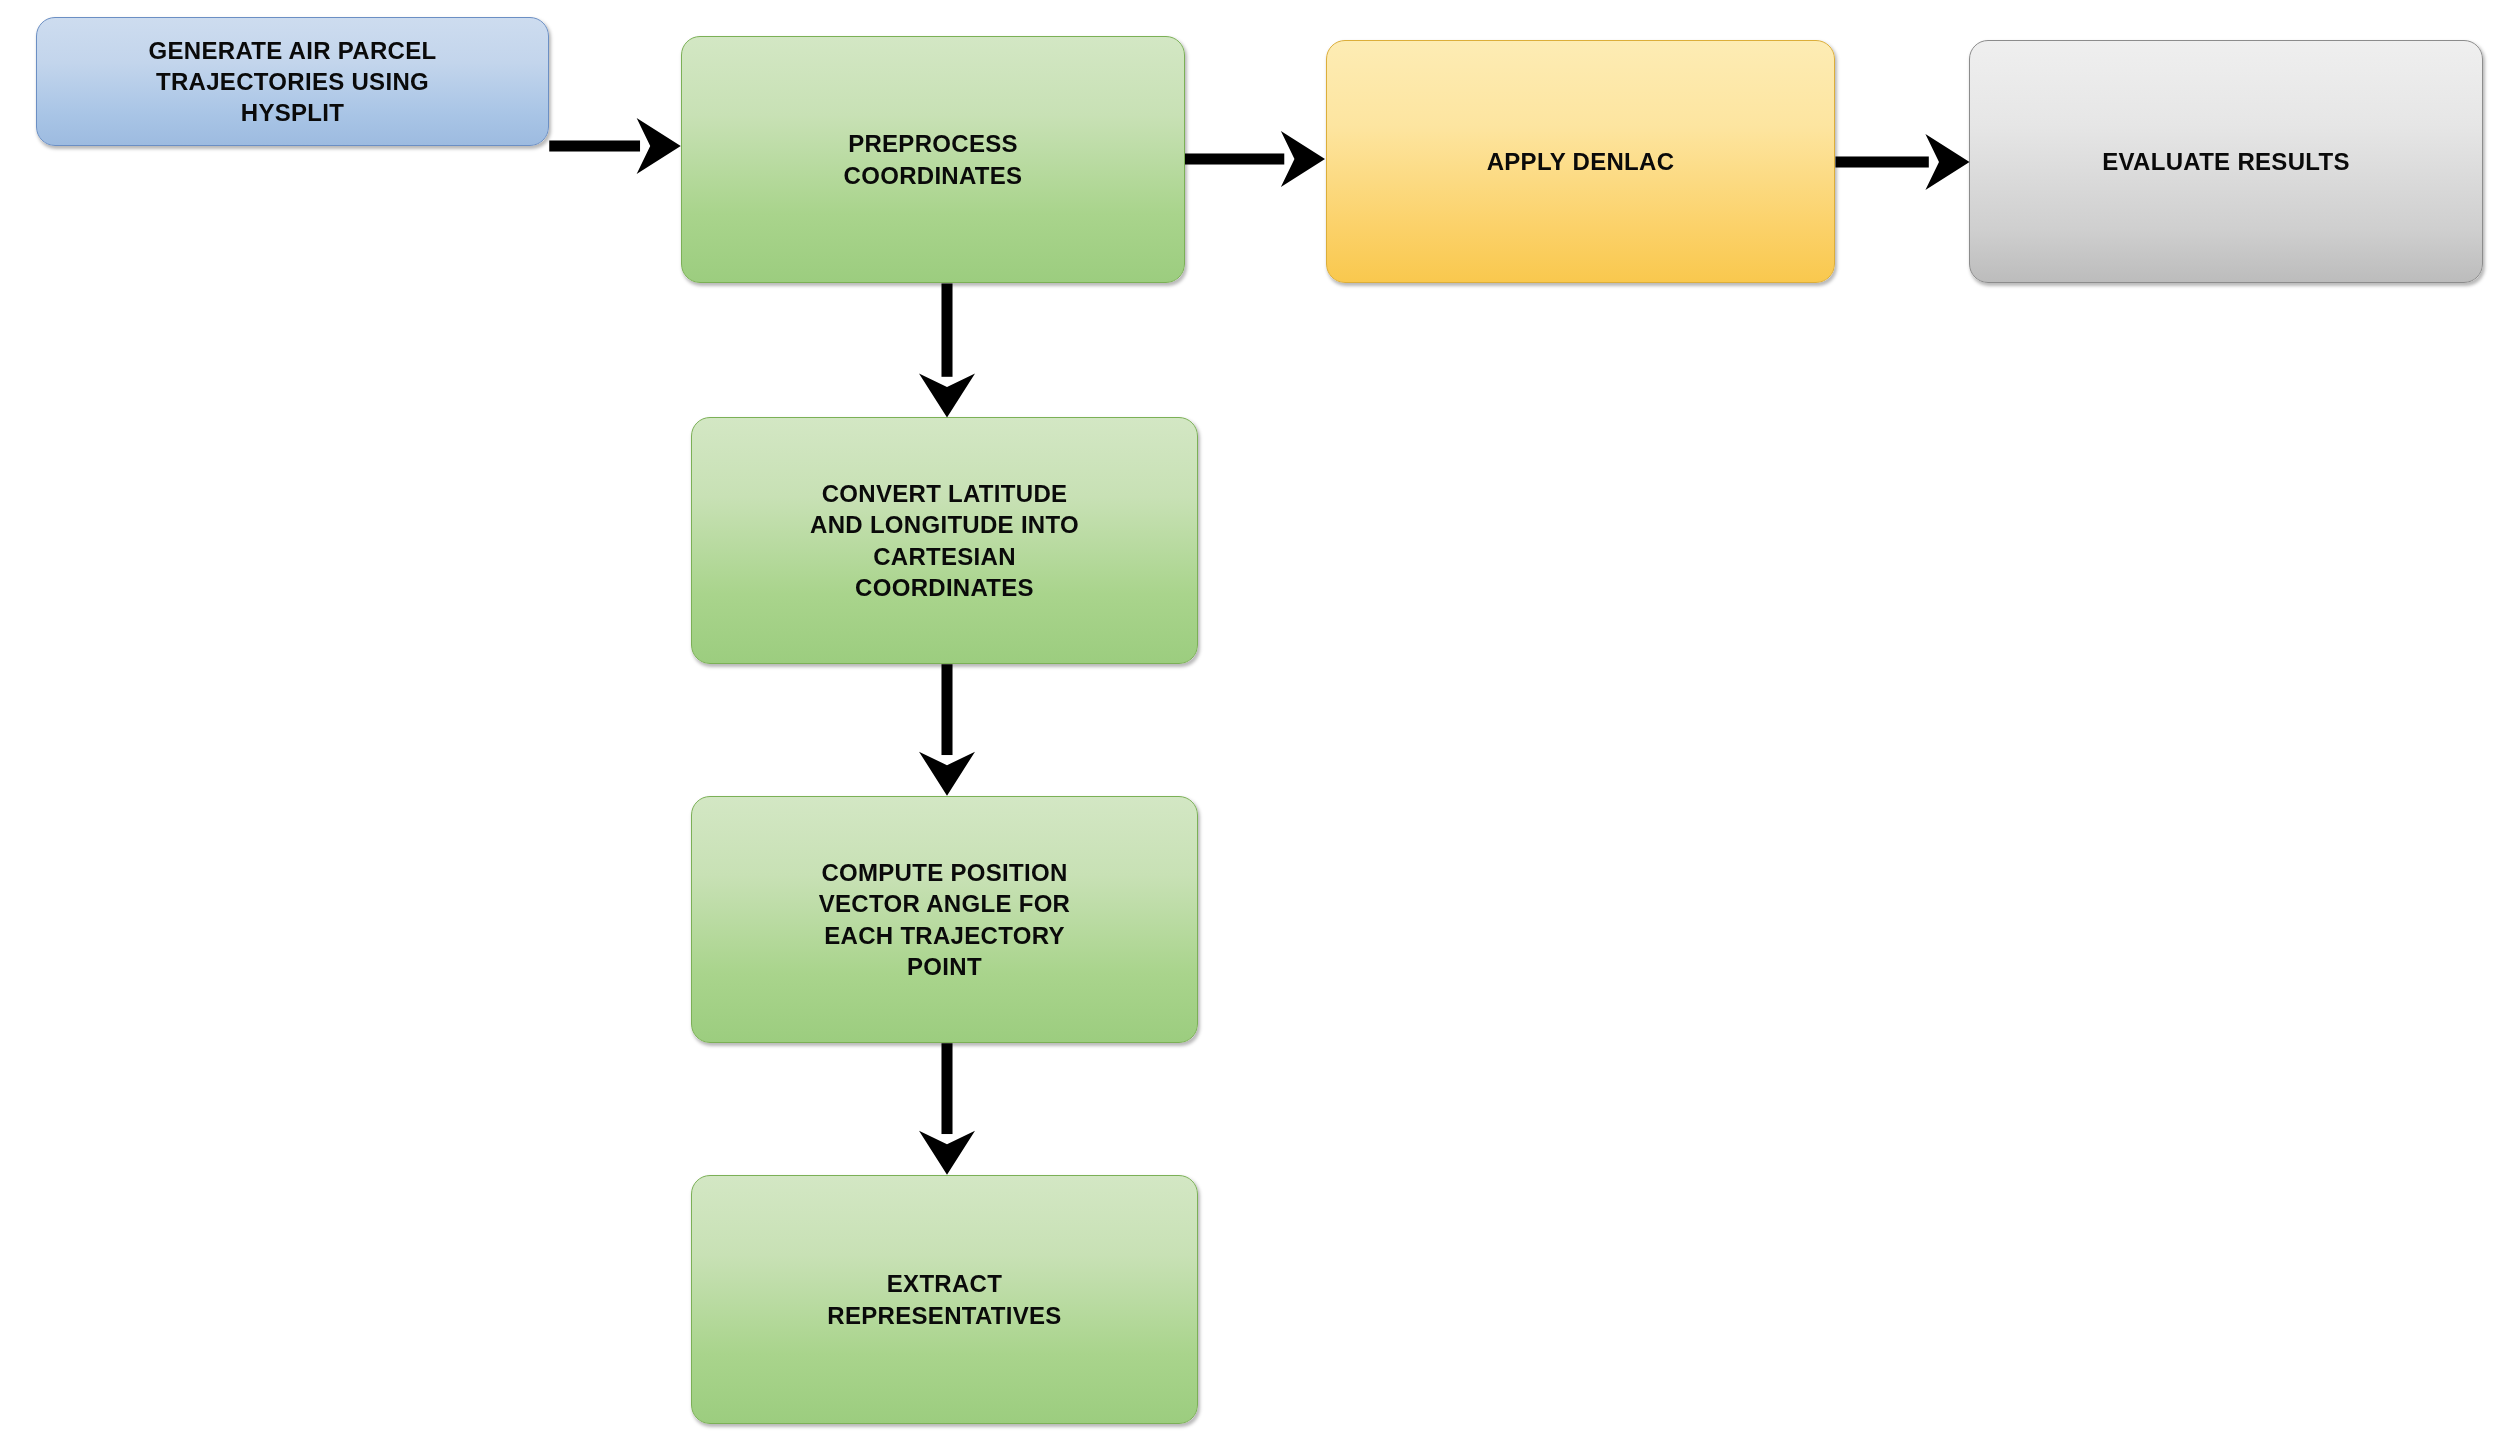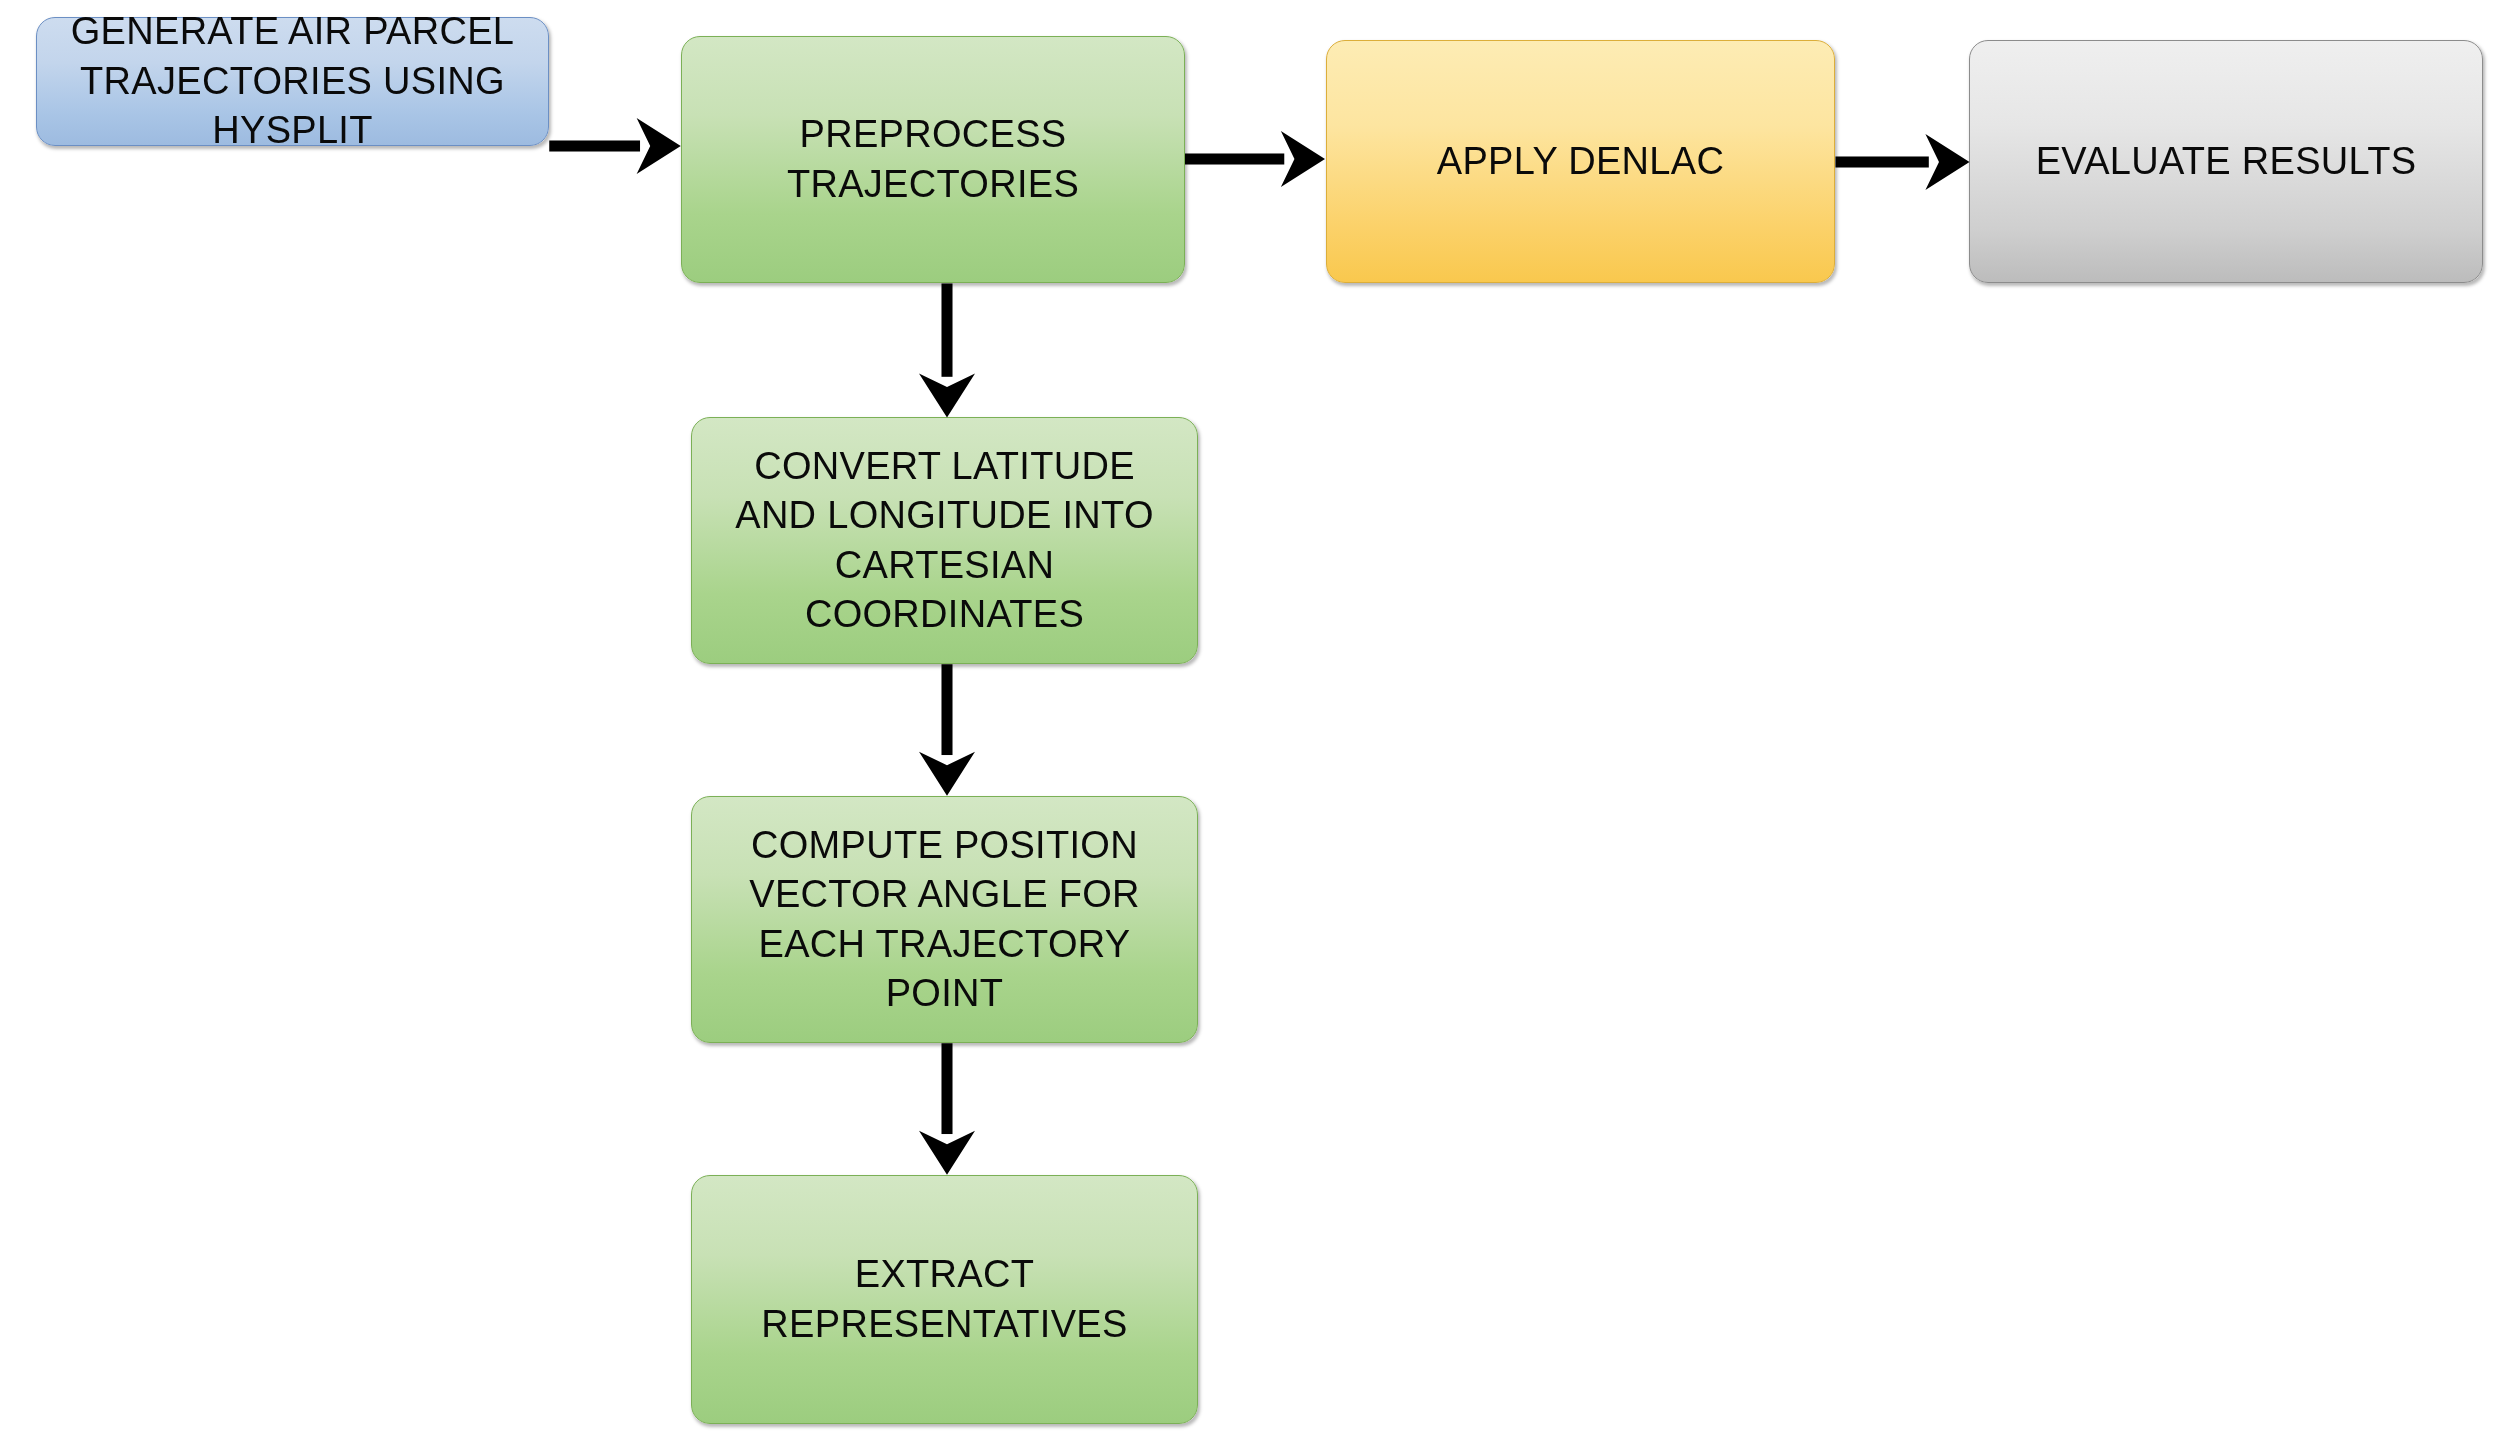--- a/index.html
+++ b/index.html
@@ -21,26 +21,26 @@
     position: absolute;
     border-radius: 19px;
     display: flex;
     align-items: center;
     justify-content: center;
     text-align: center;
     padding: 6.8px 15.3px;
     box-shadow: 1.7px 2.6px 3.4px rgba(0,0,0,0.28);
   }
   .node .label {
-    font-weight: normal;
+    font-weight: bold;
     color: #0a0a0a;
     letter-spacing: 0.3px;
     line-height: 1.30;
     white-space: pre-line;
-    font-size: 38px;
+    font-size: 24px;
   }
 
   
   .node.blue {
     background: linear-gradient(to bottom, #cddcef 0%, #c3d5ec 35%, #a9c5e6 75%, #9dbbe0 100%);
     border: 1.7px solid #6b8fc4;
   }
   .node.green {
     background: linear-gradient(to bottom, #d3e7c4 0%, #c8e1b5 32%, #a9d48c 72%, #9ccd7f 100%);
     border: 1.7px solid #7bb056;
@@ -64,21 +64,21 @@
 <body>
 
 <div id="canvas">
     <div class="node blue" style="left: 36px; top: 17px; width: 513px; height: 129px;">
       <span class="label">GENERATE AIR PARCEL
 TRAJECTORIES USING
 HYSPLIT</span>
     </div>
     <div class="node green" style="left: 681px; top: 36px; width: 504px; height: 247px;">
       <span class="label">PREPROCESS
-TRAJECTORIES</span>
+COORDINATES</span>
     </div>
     <div class="node yellow" style="left: 1326px; top: 40px; width: 509px; height: 243px;">
       <span class="label">APPLY DENLAC</span>
     </div>
     <div class="node green" style="left: 691px; top: 417px; width: 507px; height: 247px;">
       <span class="label">CONVERT LATITUDE
 AND LONGITUDE INTO
 CARTESIAN
 COORDINATES</span>
     </div>

